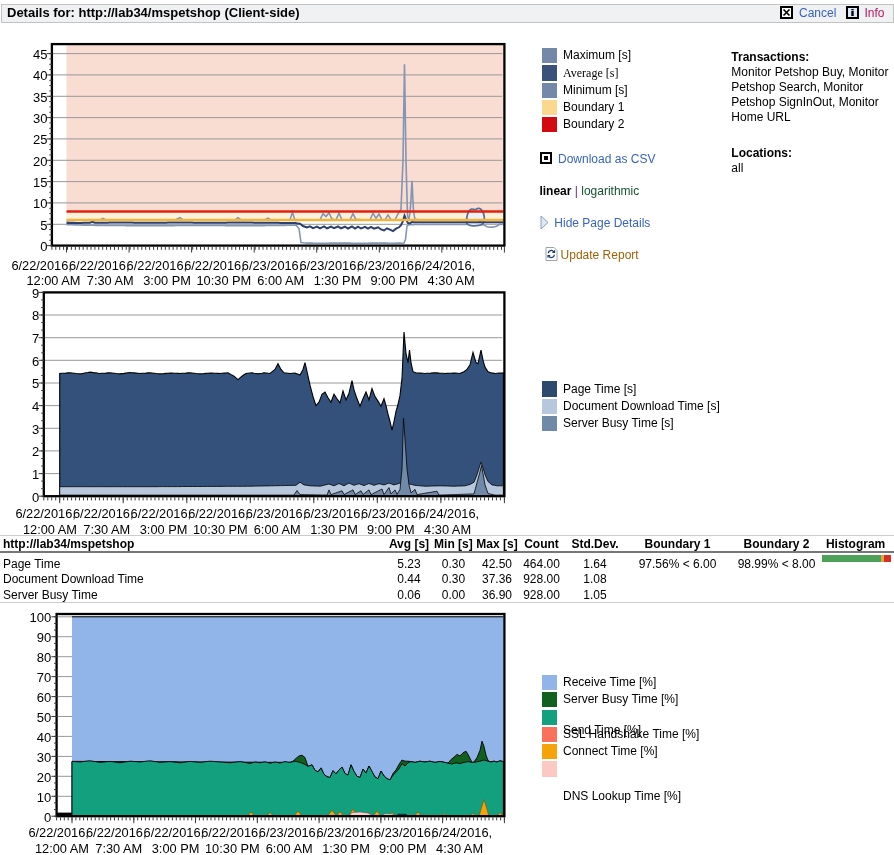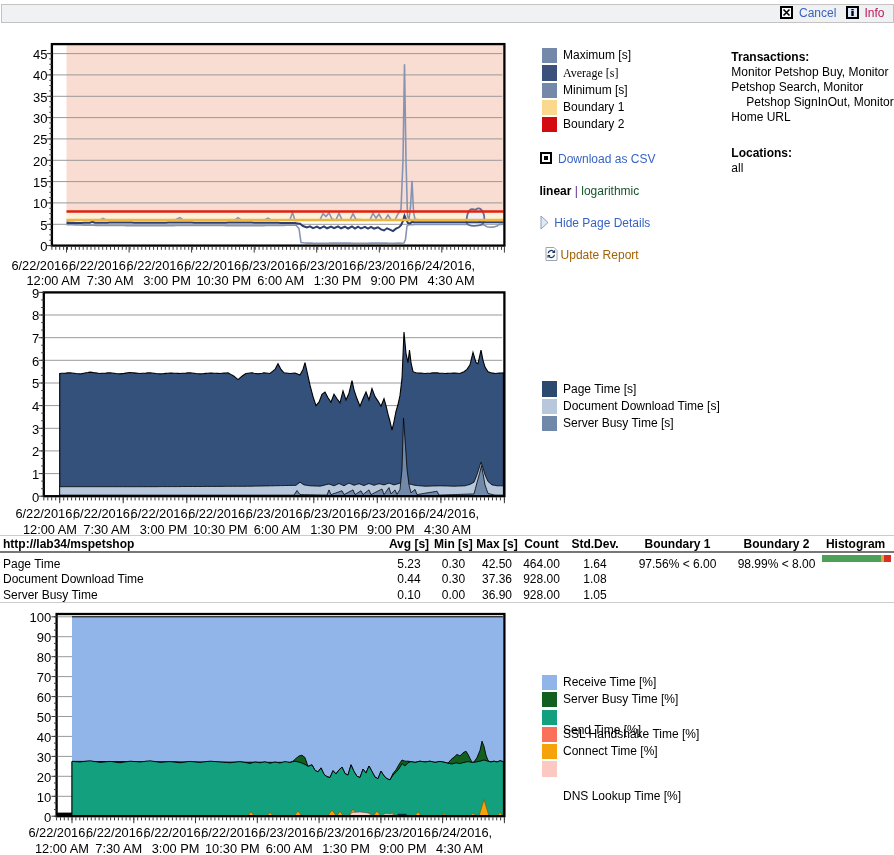--- a/index.html
+++ b/index.html
@@ -1,20 +1,21 @@
 <!DOCTYPE html>
 <html><head><meta charset="utf-8"><title>Details</title>
 <style>
 html,body{margin:0;padding:0;background:#fff}
 body{font-family:"Liberation Sans",sans-serif;font-size:12px;color:#000}
 #page{position:relative;width:894px;height:855px;overflow:hidden;background:#fff}
 </style></head>
 <body>
 <div id="page">
 <div style="position:absolute;left:1px;top:3.5px;width:891px;height:17.5px;background:#eff1f2;border:1px solid #c3c3c3"></div>
+    <div style="position:absolute;left:7px;top:5.0px;white-space:nowrap;"><b style="font-size:13px">Details for: http://lab34/mspetshop (Client-side)</b></div>
     <svg style="position:absolute;left:780px;top:6px" width="13" height="13" viewBox="0 0 13 13">
       <rect x="1" y="1" width="11" height="11" fill="#fff" stroke="#000" stroke-width="2"></rect>
       <path d="M3.5 3.5 L9.5 9.5 M9.5 3.5 L3.5 9.5" stroke="#000" stroke-width="1.6"></path>
     </svg>
     <div style="position:absolute;left:799px;top:6px;white-space:nowrap;color:#3763c5">Cancel</div>
     <svg style="position:absolute;left:845.7px;top:5.6px" width="13" height="13" viewBox="0 0 13 13">
       <rect x="1" y="1" width="11" height="11" fill="#dce8fa" stroke="#000" stroke-width="2"></rect>
       <rect x="5.3" y="5" width="2.4" height="5" fill="#000"></rect>
       <rect x="5.3" y="3" width="2.4" height="1.3" fill="#000"></rect>
     </svg>
@@ -693,21 +694,21 @@
       <path d="M1 0.5 h8 l3 3 v10 h-11 Z" fill="#fff" stroke="#9aa4ae" stroke-width="1"></path>
       <path d="M3.2 6.2 a3 3 0 0 1 5.6-1.2" fill="none" stroke="#1a3b66" stroke-width="1.3"></path>
       <path d="M9.6 3.2 v2.2 h-2.2" fill="none" stroke="#1a3b66" stroke-width="1.1"></path>
       <path d="M9.4 7.8 a3 3 0 0 1-5.6 1.2" fill="none" stroke="#1a3b66" stroke-width="1.3"></path>
       <path d="M3 10.8 v-2.2 h2.2" fill="none" stroke="#1a3b66" stroke-width="1.1"></path>
     </svg>
     <div style="position:absolute;left:560.6px;top:247.5px;white-space:nowrap;color:#a16207">Update Report</div>
 <div style="position:absolute;left:731.3px;top:49.5px;white-space:nowrap;"><b>Transactions:</b></div>
     <div style="position:absolute;left:731.3px;top:64.5px;white-space:nowrap;">Monitor Petshop Buy, Monitor</div>
     <div style="position:absolute;left:731.3px;top:79.6px;white-space:nowrap;">Petshop Search, Monitor</div>
-    <div style="position:absolute;left:731.3px;top:94.7px;white-space:nowrap;margin-left:15px;">Petshop SignInOut, Monitor</div>
+    <div style="position:absolute;left:731.3px;top:94.7px;white-space:nowrap;">Petshop SignInOut, Monitor</div>
     <div style="position:absolute;left:731.3px;top:109.8px;white-space:nowrap;">Home URL</div>
     <div style="position:absolute;left:731.3px;top:145.5px;white-space:nowrap;"><b>Locations:</b></div>
     <div style="position:absolute;left:731.3px;top:160.5px;white-space:nowrap;">all</div>
 <div style="position:absolute;left:542.2px;top:381.4px;width:15.2px;height:15.2px;background:#2c4a6e"></div>
     <div style="position:absolute;left:563px;top:381.5px;white-space:nowrap;">Page Time [s]</div>
     <div style="position:absolute;left:542.2px;top:398.7px;width:15.2px;height:15.2px;background:#b7c7dc"></div>
     <div style="position:absolute;left:563px;top:398.8px;white-space:nowrap;">Document Download Time [s]</div>
     <div style="position:absolute;left:542.2px;top:416.0px;width:15.2px;height:15.2px;background:#7189a9"></div>
     <div style="position:absolute;left:563px;top:416.1px;white-space:nowrap;">Server Busy Time [s]</div>
 <div style="position:absolute;left:0;top:534.5px;width:894px;height:1px;background:#ccc"></div>
@@ -729,21 +730,21 @@
     <div style="position:absolute;left:525px;top:556.5px;width:140px;text-align:center">1.64</div>
     <div style="position:absolute;left:607.5px;top:556.5px;width:140px;text-align:center">97.56% &lt; 6.00</div>
     <div style="position:absolute;left:706.5px;top:556.5px;width:140px;text-align:center">98.99% &lt; 8.00</div>
     <div style="position:absolute;left:3px;top:572.0px;white-space:nowrap;">Document Download Time</div>
     <div style="position:absolute;left:339px;top:572.0px;width:140px;text-align:center">0.44</div>
     <div style="position:absolute;left:383.4px;top:572.0px;width:140px;text-align:center">0.30</div>
     <div style="position:absolute;left:427px;top:572.0px;width:140px;text-align:center">37.36</div>
     <div style="position:absolute;left:471.5px;top:572.0px;width:140px;text-align:center">928.00</div>
     <div style="position:absolute;left:525px;top:572.0px;width:140px;text-align:center">1.08</div>
     <div style="position:absolute;left:3px;top:587.5px;white-space:nowrap;">Server Busy Time</div>
-    <div style="position:absolute;left:339px;top:587.5px;width:140px;text-align:center">0.10</div>
+    <div style="position:absolute;left:339px;top:587.5px;width:140px;text-align:center">0.06</div>
     <div style="position:absolute;left:383.4px;top:587.5px;width:140px;text-align:center">0.00</div>
     <div style="position:absolute;left:427px;top:587.5px;width:140px;text-align:center">36.90</div>
     <div style="position:absolute;left:471.5px;top:587.5px;width:140px;text-align:center">928.00</div>
     <div style="position:absolute;left:525px;top:587.5px;width:140px;text-align:center">1.05</div>
     <div style="position:absolute;left:822px;top:555px;width:69px;height:7px;background:#4da057">
       <div style="position:absolute;right:0;top:0;width:7px;height:7px;background:#d93025"></div>
       <div style="position:absolute;right:7px;top:0;width:3px;height:7px;background:#e8a33d"></div>
     </div>
     <div style="position:absolute;left:0;top:601.5px;width:894px;height:1px;background:#ccc"></div>
 <div style="position:absolute;left:542.2px;top:674.9px;width:15.2px;height:15.2px;background:#91b4e9"></div>

